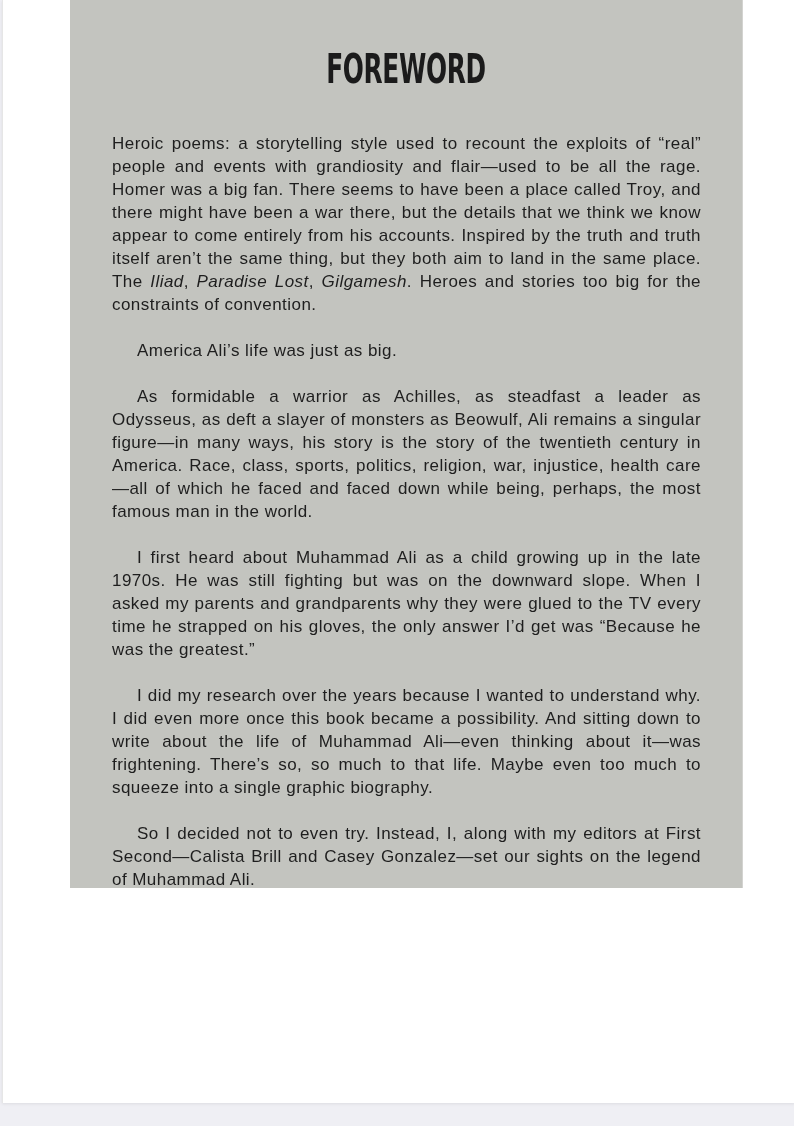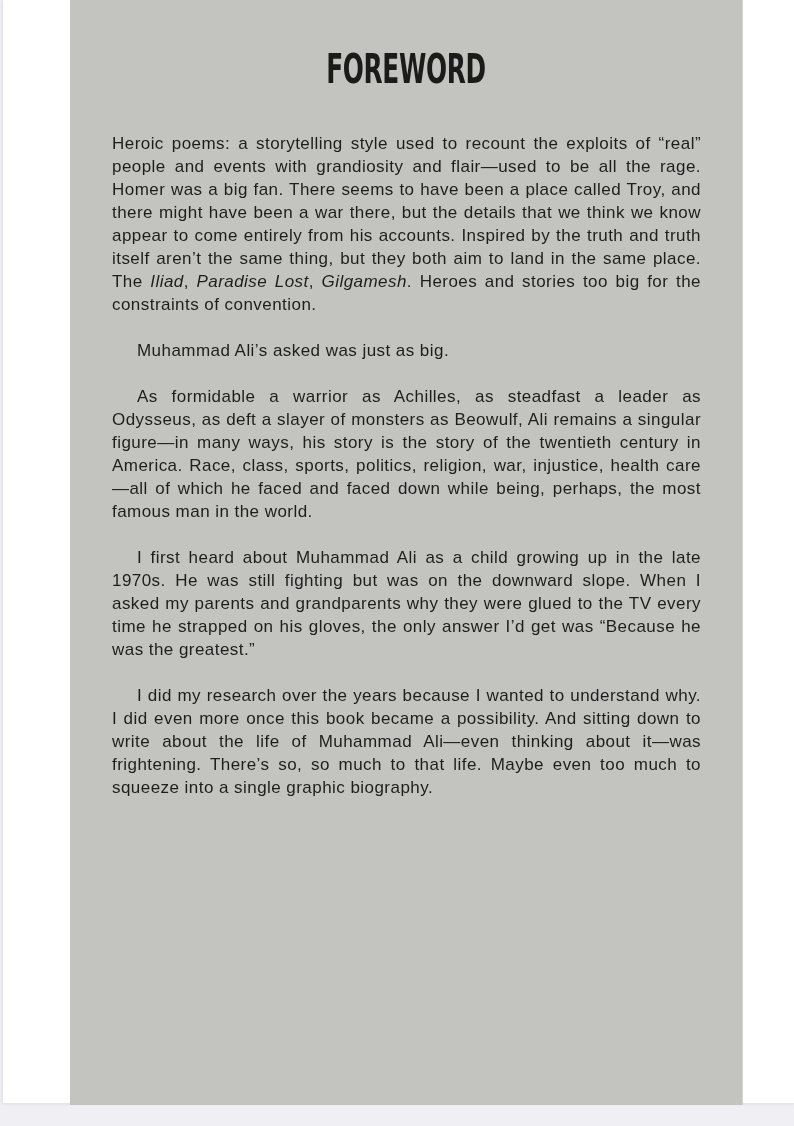--- a/index.html
+++ b/index.html
@@ -9,21 +9,21 @@
     position: relative;
     font-family: "Liberation Sans", sans-serif;
   }
   .viewer {
     position: absolute; left: 2px; top: 0; width: 792px; height: 1103px;
     background: #ffffff;
     border-left: 1px solid #e6e6e6;
     box-shadow: 0 1px 3px rgba(0,0,0,0.08);
   }
   .page {
-    position: absolute; left: 67px; top: 0; width: 672px; height: 1105px;
+    position: absolute; left: 67px; top: 0; width: 672px; height: 888px;
     background: #c3c4bf;
     border-right: 1px solid #d3d3d0;
   }
   .title {
     position: absolute; top: 44px; left: 0; width: 100%;
     text-align: center;
     font-family: "DejaVu Sans", sans-serif;
     font-weight: bold;
     font-size: 40px;
     line-height: 50px;
@@ -44,19 +44,20 @@
   em { font-style: italic; }
 </style>
 </head>
 <body>
 
 <div class="viewer">
   <div class="page">
     <div class="title">FOREWORD</div>
     <div class="body-text">
       <p class="last-line-left"><span>Heroic poems: a storytelling style used to recount the exploits of “real” people and events with grandiosity and flair—used to be all the rage. Homer was a big fan. There seems to have been a place called Troy, and there might have been a war there, but the details that we think we know appear to come entirely from his accounts. Inspired by the truth and truth itself aren’t the same thing, but they both aim to land in the same place. The </span><em>Iliad</em><span>, </span><em>Paradise Lost</em><span>, </span><em>Gilgamesh</em><span>. Heroes and stories too big for the constraints of convention.</span></p>
-      <p class="indent last-line-left">Muhammad Ali’s asked was just as big.</p>
+      <p class="indent last-line-left">America Ali’s life was just as big.</p>
       <p class="indent last-line-left">As formidable a warrior as Achilles, as steadfast a leader as Odysseus, as deft a slayer of monsters as Beowulf, Ali remains a singular figure—in many ways, his story is the story of the twentieth century in America. Race, class, sports, politics, religion, war, injustice, health care—all of which he faced and faced down while being, perhaps, the most famous man in the world.</p>
       <p class="indent last-line-left">I first heard about Muhammad Ali as a child growing up in the late 1970s. He was still fighting but was on the downward slope. When I asked my parents and grandparents why they were glued to the TV every time he strapped on his gloves, the only answer I’d get was “Because he was the greatest.”</p>
       <p class="indent last-line-left">I did my research over the years because I wanted to understand why. I did even more once this book became a possibility. And sitting down to write about the life of Muhammad Ali—even thinking about it—was frightening. There’s so, so much to that life. Maybe even too much to squeeze into a single graphic biography.</p>
+      <p class="indent last-line-left">So I decided not to even try. Instead, I, along with my editors at First Second—Calista Brill and Casey Gonzalez—set our sights on the legend of Muhammad Ali.</p>
     </div>
   </div>
 </div>
 
 </body></html>

